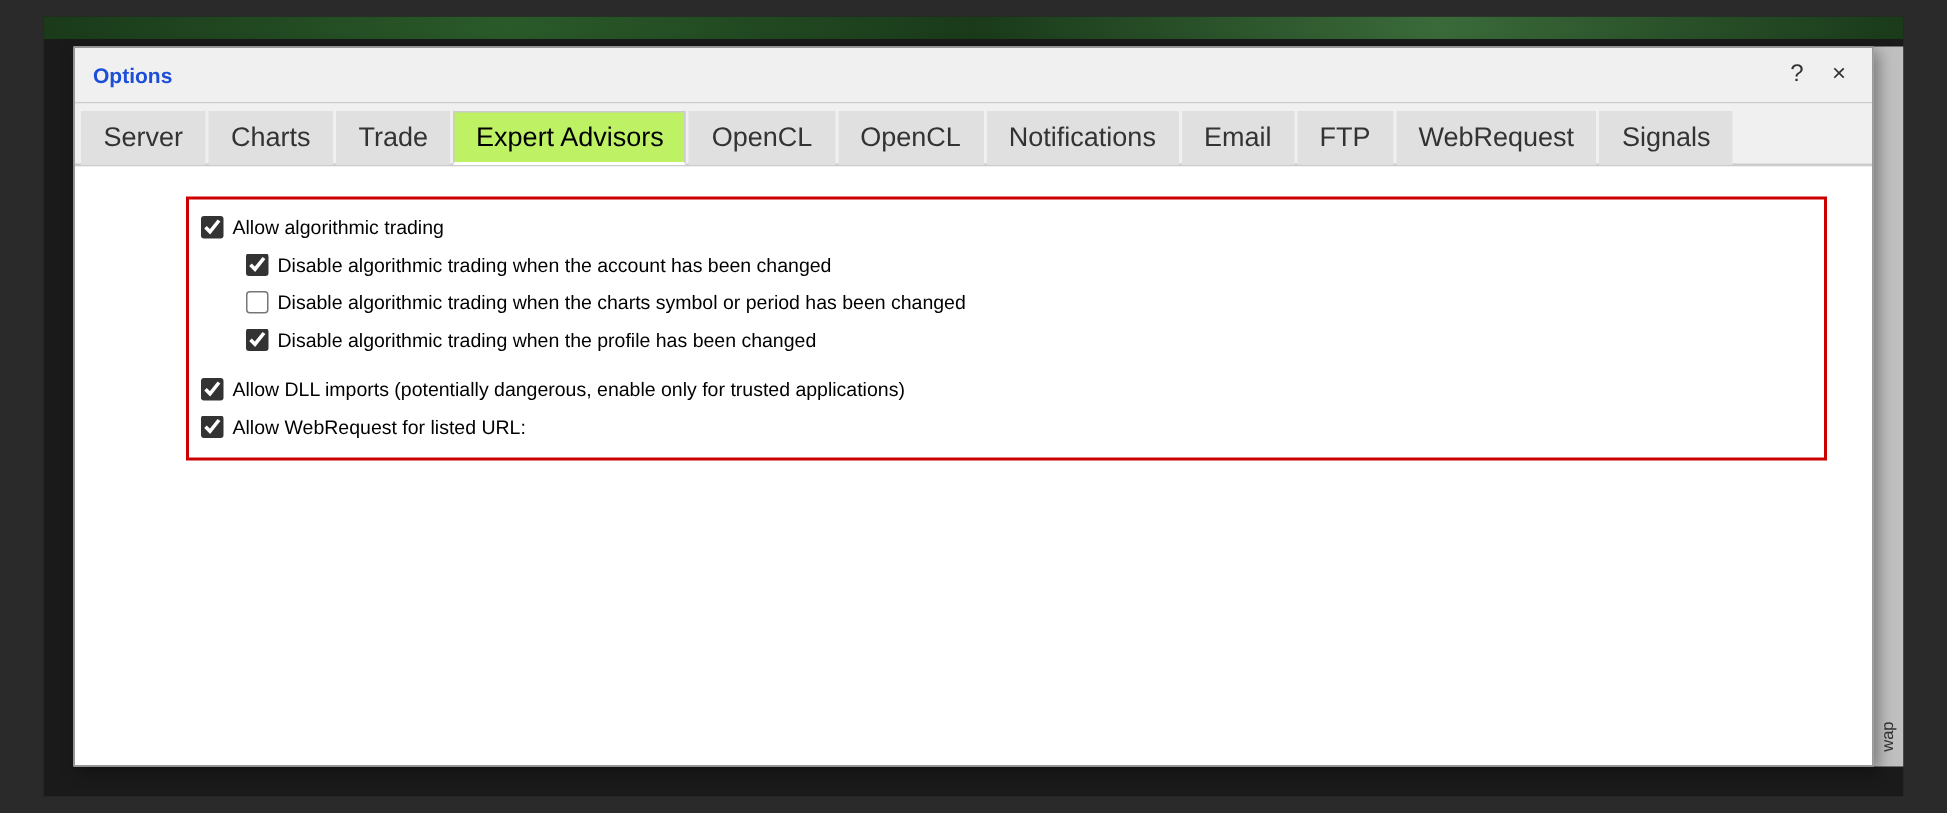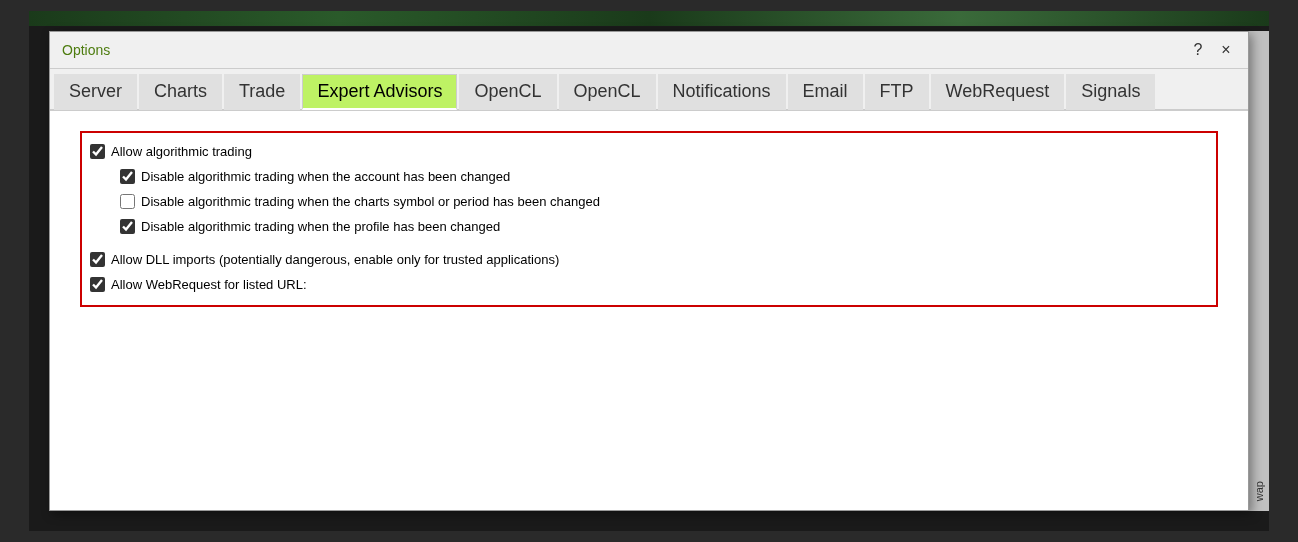--- a/index.html
+++ b/index.html
@@ -54,22 +54,22 @@
       align-items: center;
       justify-content: space-between;
       padding: 8px 12px;
       background: #f0f0f0;
       border-bottom: 1px solid #ccc;
       min-height: 36px;
     }
 
     .dialog-title {
       font-size: 14px;
-      font-weight: normal;
-      color: #4d7c0f;
+      font-weight: bold;
+      color: #1d4ed8;
     }
 
     .titlebar-buttons {
       display: flex;
       gap: 8px;
       align-items: center;
     }
 
     .titlebar-btn {
       width: 20px;
@@ -125,20 +125,21 @@
       background: #fff;
       overflow-y: auto;
     }
 
     
     .highlight-box {
       border: 2px solid #cc0000;
       display: inline-block;
       padding: 6px 10px 8px 8px;
       margin-bottom: 10px;
+      margin-left: 44px;
     }
 
     .checkbox-group {
       display: flex;
       flex-direction: column;
       gap: 0;
     }
 
     .checkbox-item {
       display: flex;

